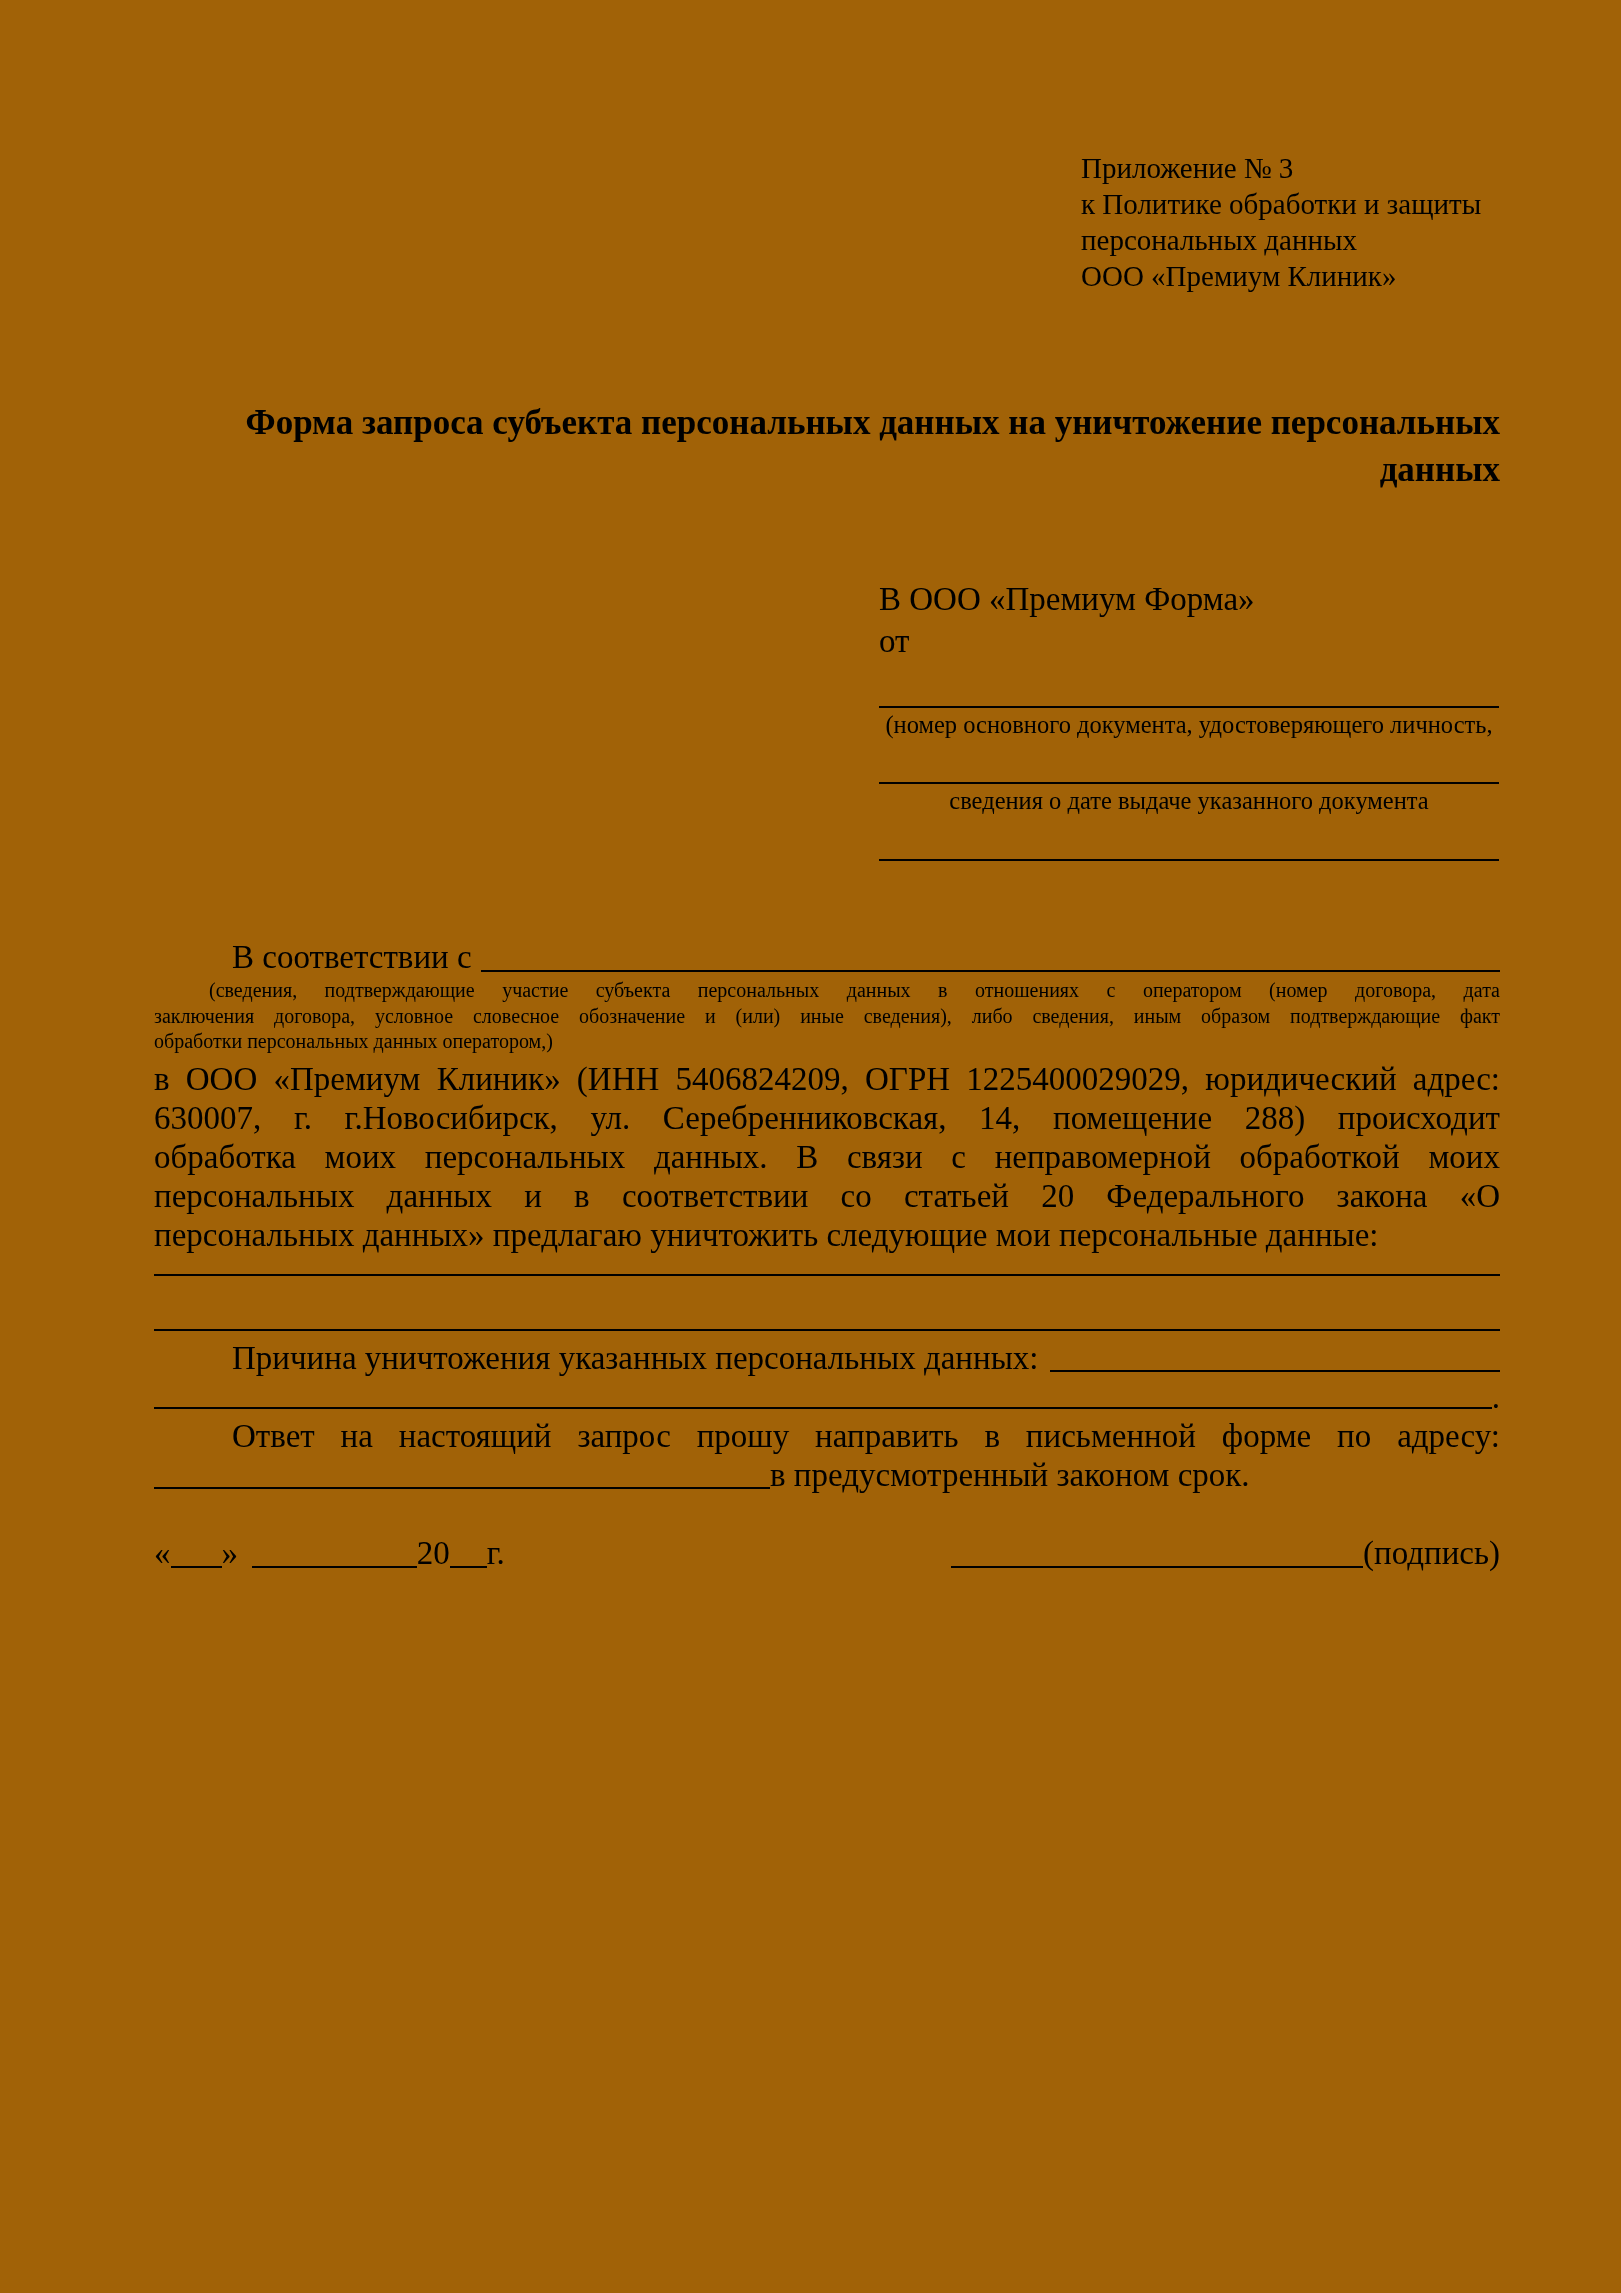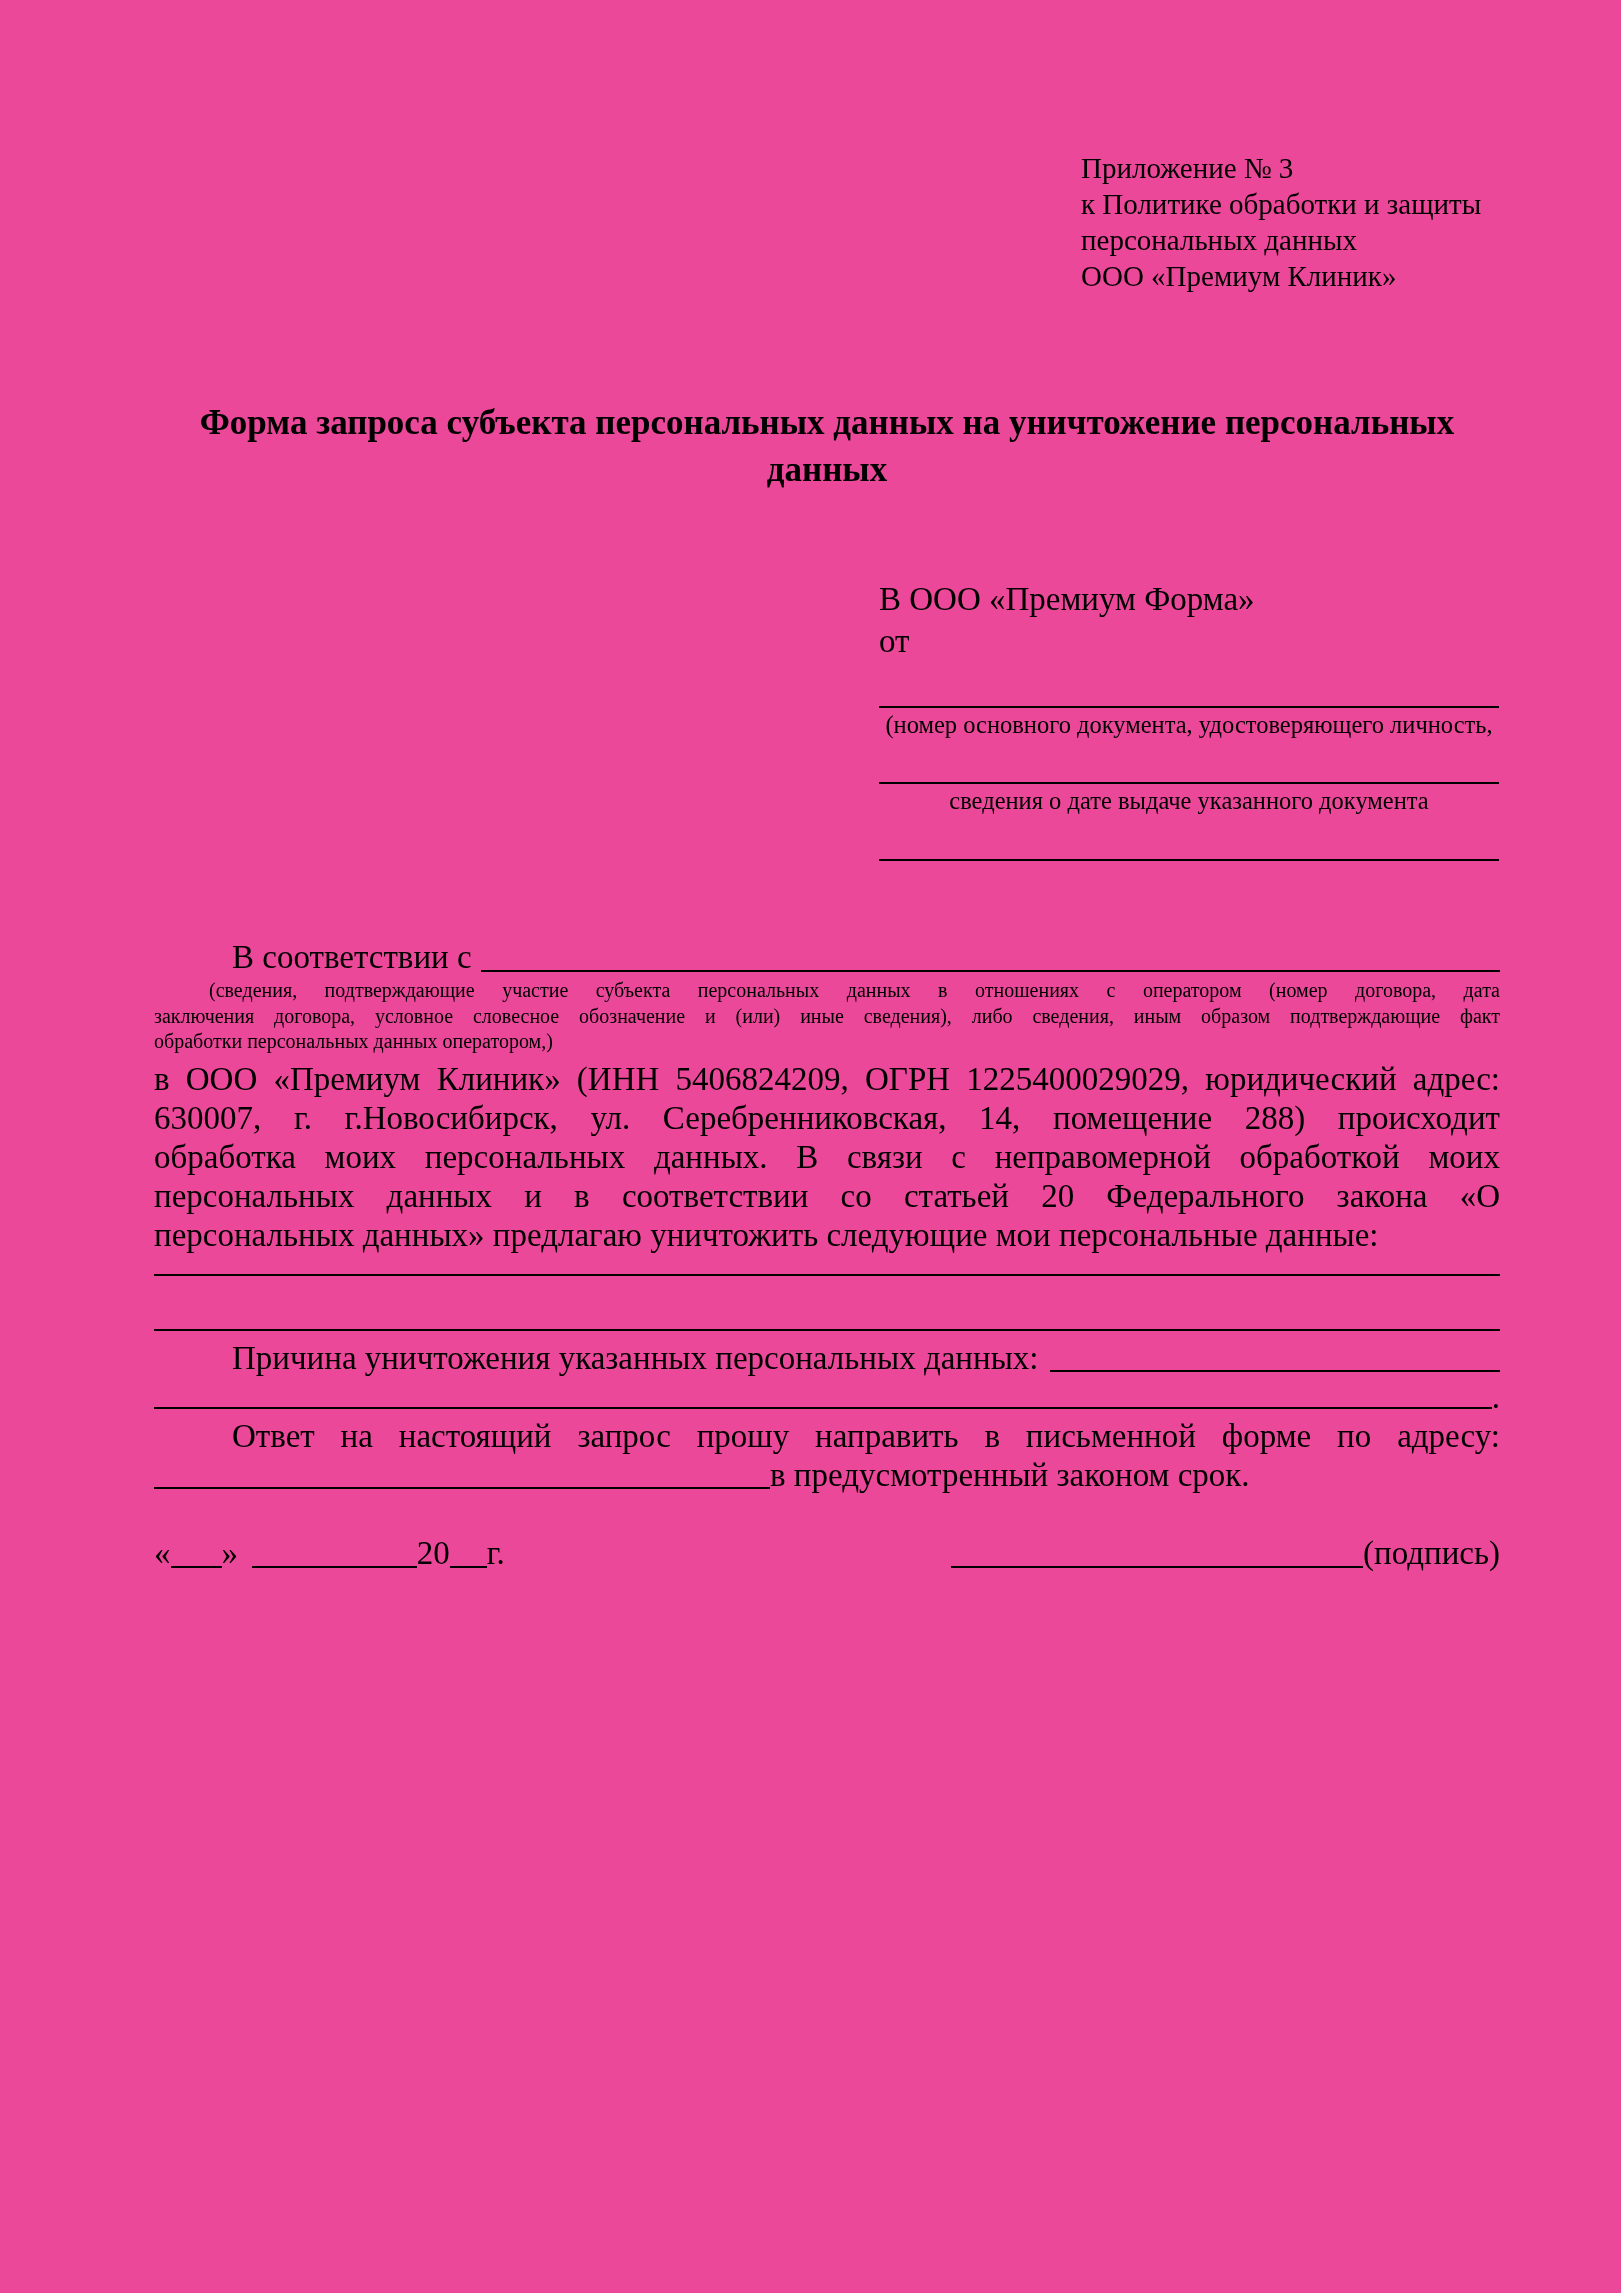--- a/index.html
+++ b/index.html
@@ -1,34 +1,34 @@
 <!DOCTYPE html>
 <html><head>
 <meta charset="utf-8">
 <style>
   * { margin: 0; padding: 0; box-sizing: border-box; }
   html, body { background: #e8e8e8; }
   .page {
     position: relative;
     width: 1621px;
     height: 2294px;
-    background: #ec4899;
+    background: #a16207;
     color: #000000;
     font-family: "Liberation Serif", "DejaVu Serif", serif;
     margin: 0 auto;
     overflow: hidden;
   }
 
   
   .appendix { position: absolute; left: 1081px; top: 150px; font-size: 29px; line-height: 36px; }
 
   
   .doc-title {
     position: absolute; left: 154px; top: 399px; width: 1346px;
-    text-align: center; font-weight: bold; font-size: 35px; line-height: 47px;
+    text-align: right; font-weight: bold; font-size: 35px; line-height: 47px;
   }
 
   
   .recipient { position: absolute; left: 879px; top: 578px; width: 620px; font-size: 33px; line-height: 42px; }
   .r-field .r-line { border-bottom: 2.9px solid #000; }
   .r-field .r-caption { text-align: center; font-size: 24.5px; line-height: 26.5px; padding-top: 3.9px; }
   .r-line.h1 { height: 19.6px; }
   .r-line.h2 { height: 46px; }
 
   

